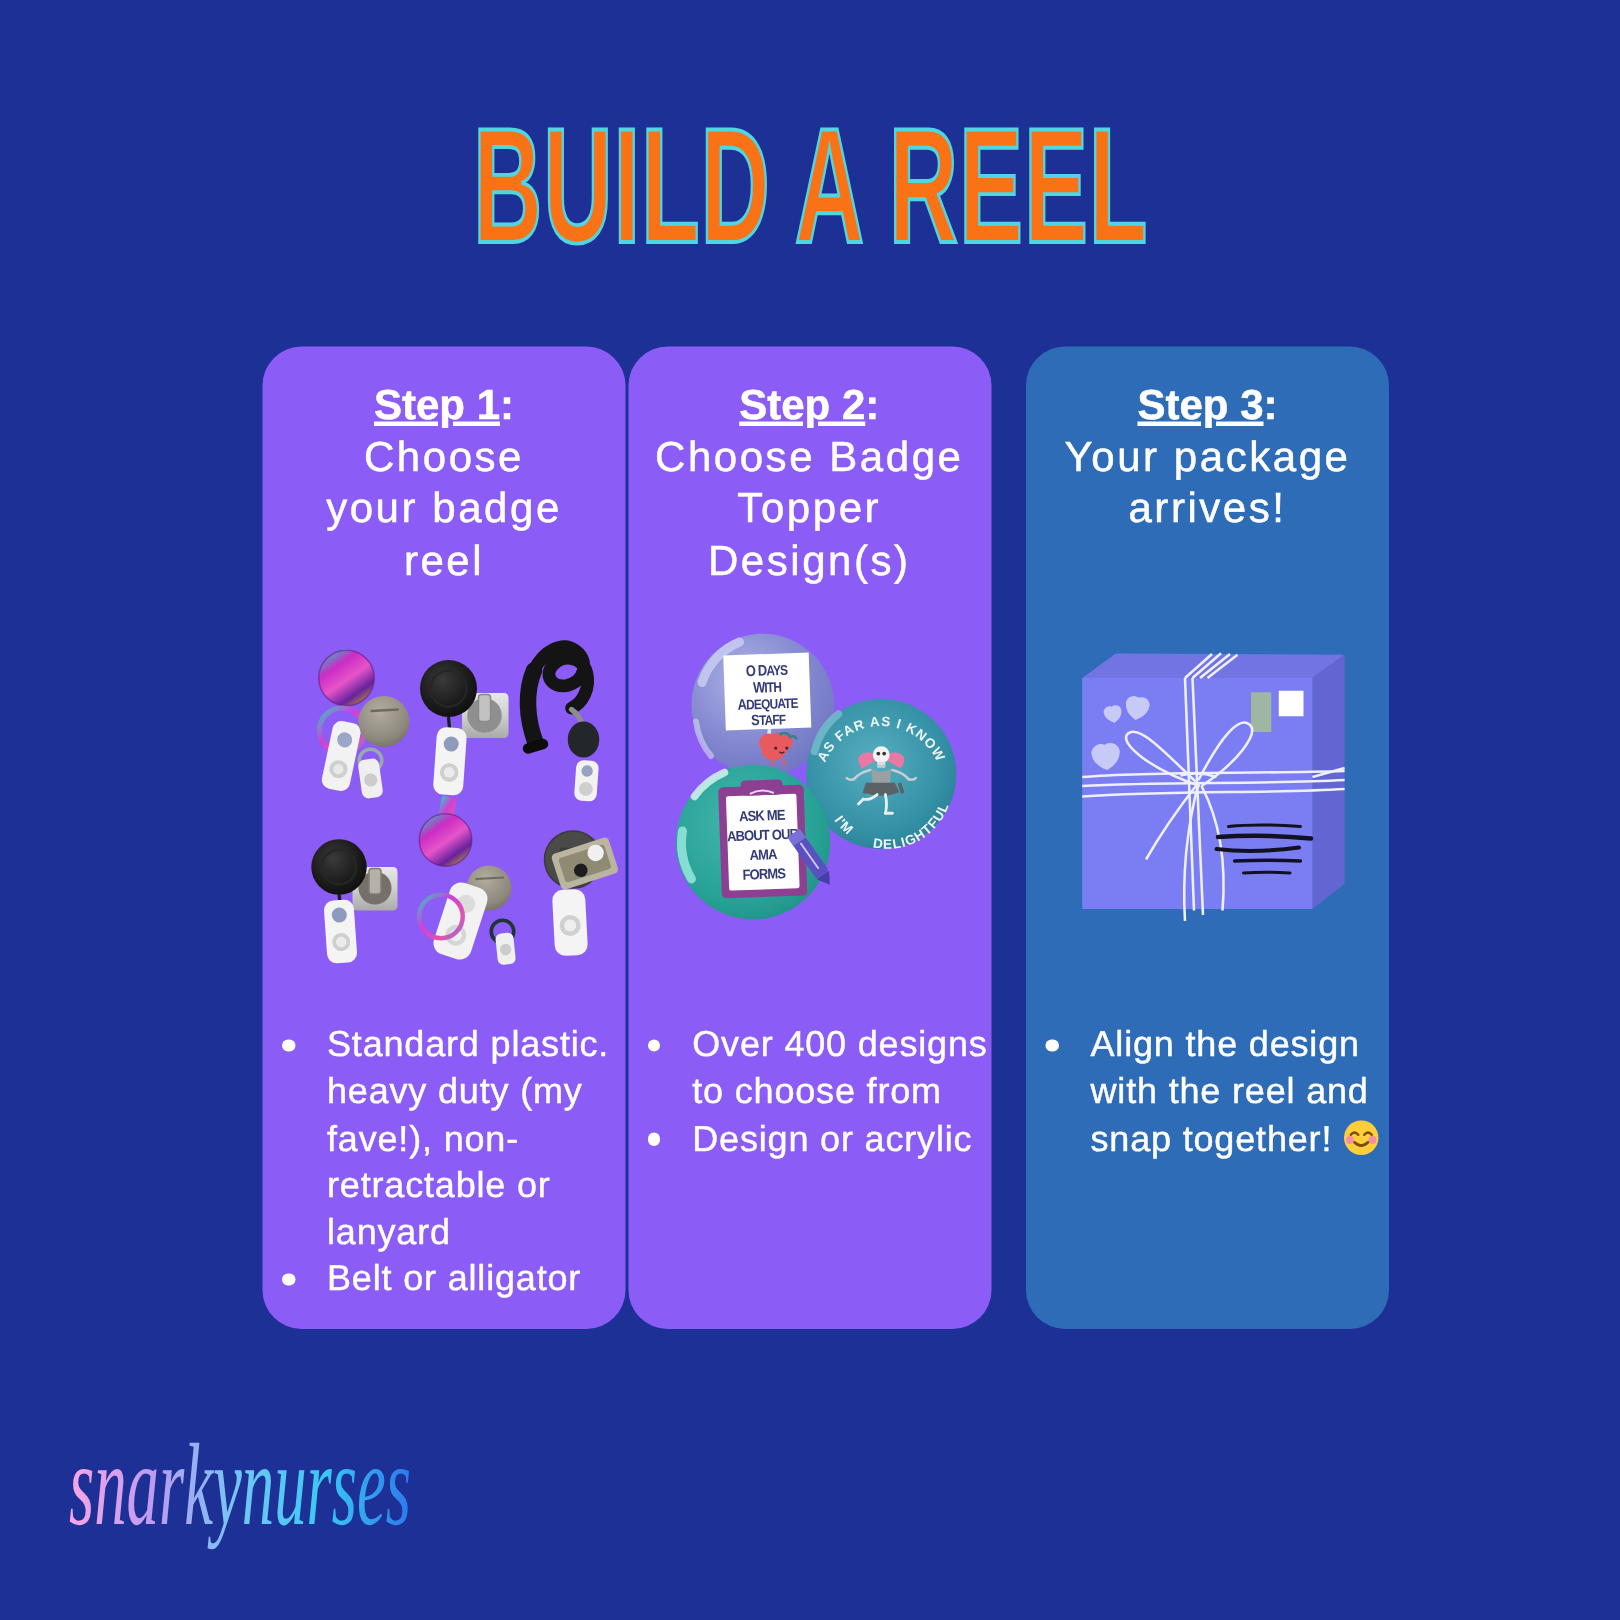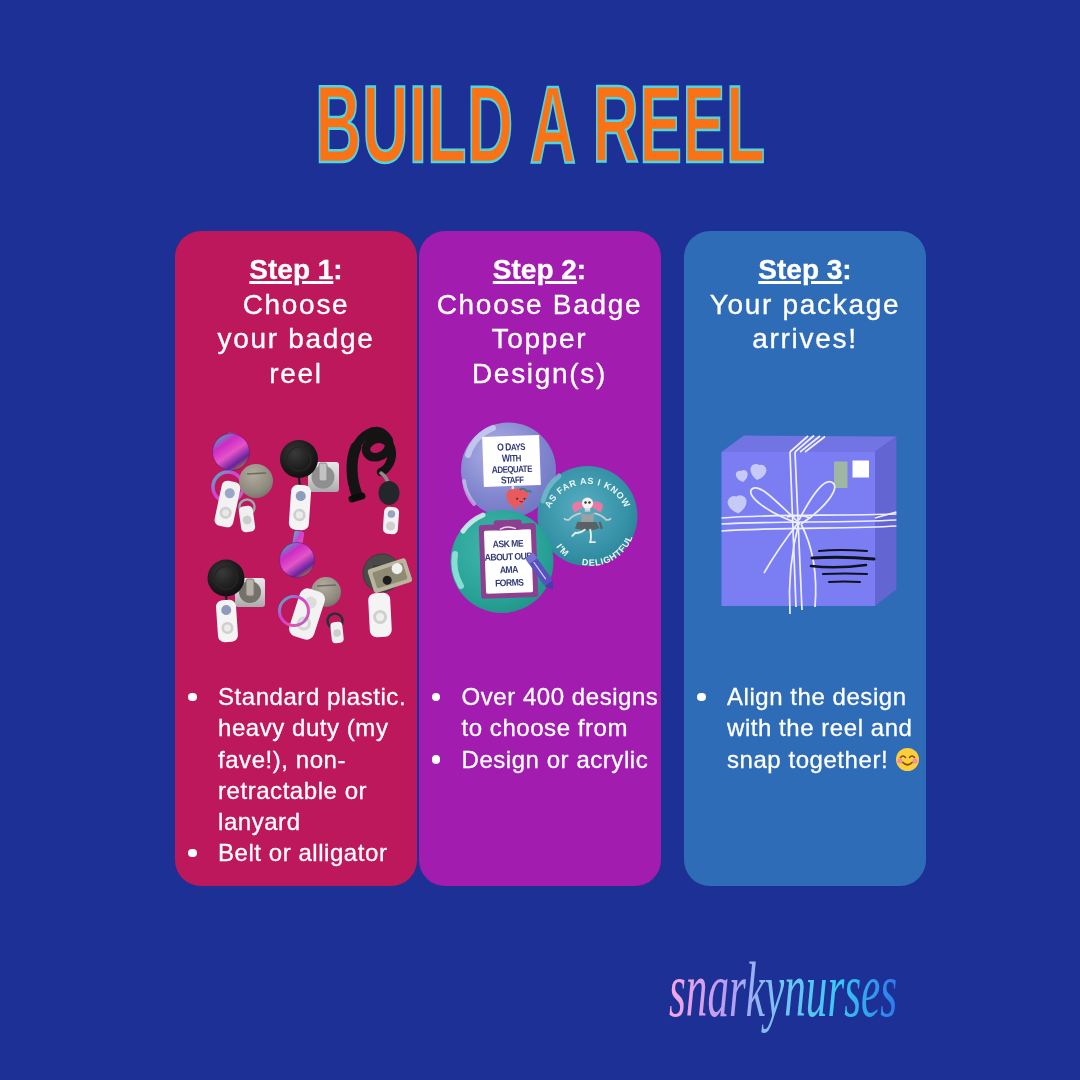--- a/index.html
+++ b/index.html
@@ -2,35 +2,35 @@
 <html><head>
 <meta charset="utf-8">
 <style>
   html,body{margin:0;padding:0;}
   body{width:1080px;height:1080px;background:#1d3095;position:relative;overflow:hidden;
        font-family:"Liberation Sans",sans-serif;}
   .title{position:absolute;top:44px;left:0;width:1080px;text-align:center;
          color:#f97316;font-weight:bold;font-size:109px;letter-spacing:1px;margin-top:17px;-webkit-text-stroke:2.6px #4fd6e0;}
   .title span{display:inline-block;transform:scaleX(0.587);transform-origin:center;white-space:nowrap;}
   .card{position:absolute;top:231px;height:655px;width:242px;border-radius:26px;}
-  #card1{left:175px;background:#be185d;}
-  #card2{left:418.5px;background:#a21caf;width:242px;}
+  #card1{left:175px;background:#8b5cf6;}
+  #card2{left:418.5px;background:#8b5cf6;width:242px;}
   #card3{left:684px;background:#2e6cb7;}
   .hd{position:absolute;top:22px;left:0;width:100%;text-align:center;color:#fff;
       font-size:28px;line-height:34.5px;font-weight:400;-webkit-text-stroke:0.35px #fff;}
   .hd b{font-weight:700;}
   .hd u{text-decoration:underline;text-decoration-thickness:2.5px;text-underline-offset:2px;}
   .hd .r{letter-spacing:1.7px;}
   ul.bl{position:absolute;top:450px;left:0;margin:0;padding:0 0 0 43px;list-style:none;white-space:nowrap;
         color:#fff;font-size:24px;line-height:31.3px;letter-spacing:0.55px;-webkit-text-stroke:0.3px #fff;}
   ul.bl li{position:relative;}
   ul.bl li::before{content:"";position:absolute;left:-30px;top:11.5px;width:8.5px;height:8.5px;
         border-radius:50%;background:#fff;}
   .art{position:absolute;left:0;top:190px;width:242px;height:240px;}
-  .logo{position:absolute;top:946px;left:12px;width:931px;text-align:right;}
+  .logo{position:absolute;top:946px;left:0;width:931px;text-align:left;}
 </style>
 </head>
 <body>
   <div class="title"><span>BUILD A REEL</span></div>
 
   <div class="card" id="card1">
     <div class="hd"><b><u>Step 1</u>:</b><br><span class="r">Choose<br>your badge<br>reel</span></div>
     <svg class="art" viewBox="0 0 242 240" id="art1">
       <defs>
         <linearGradient id="rb" x1="0.1" y1="0" x2="0.8" y2="1">

